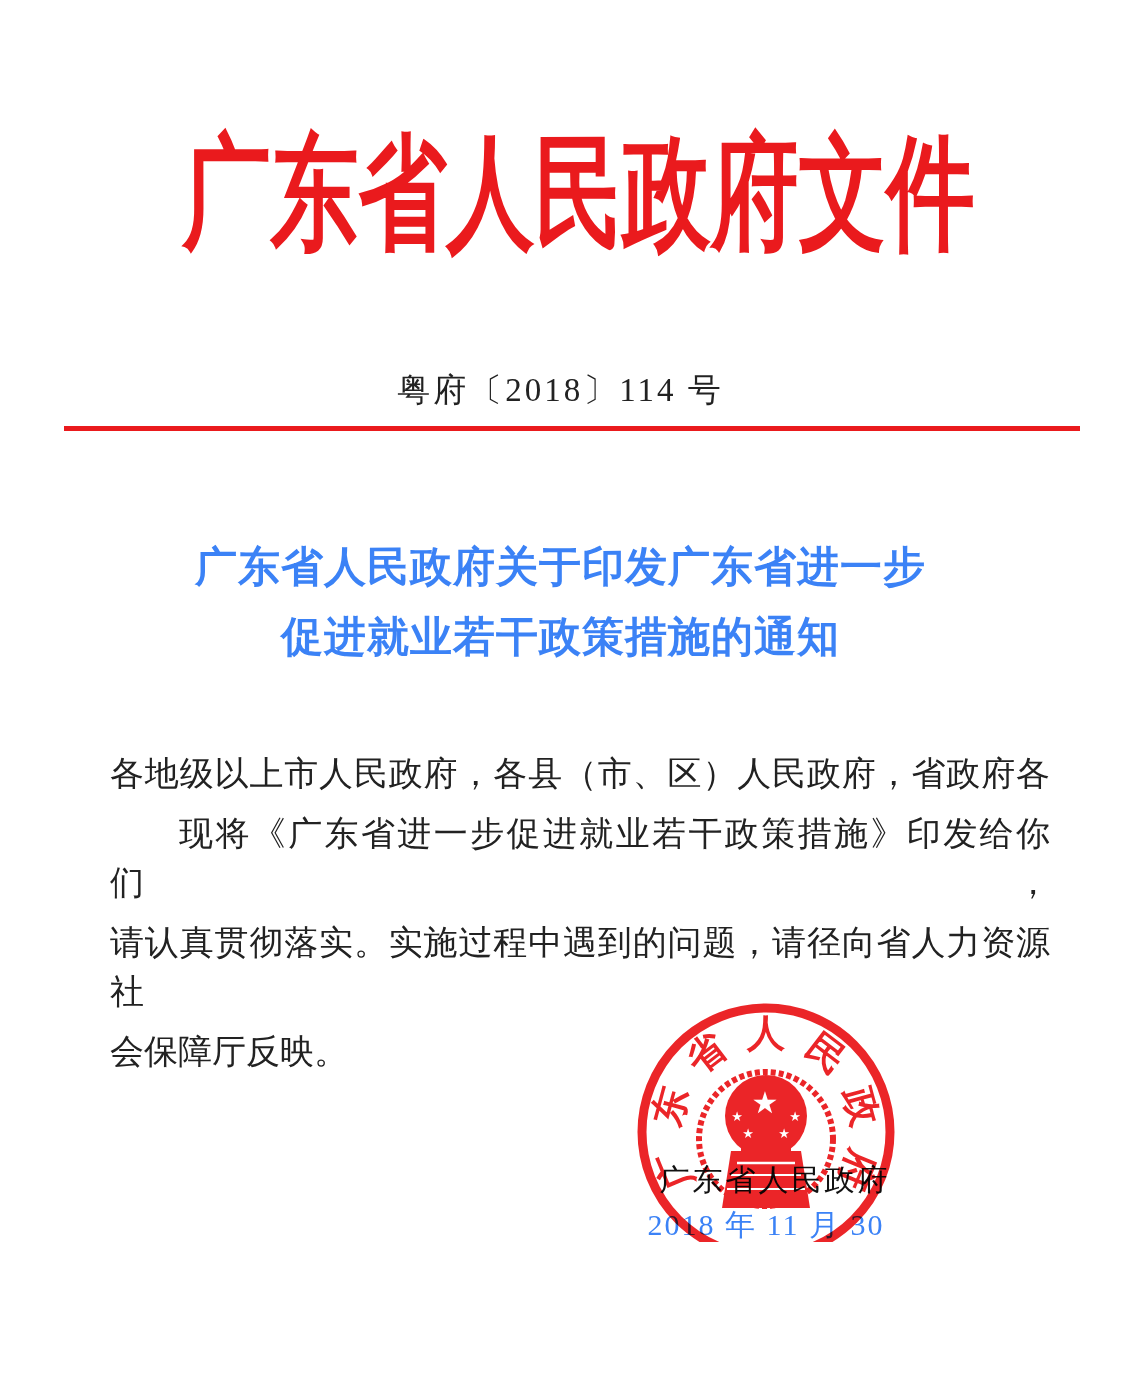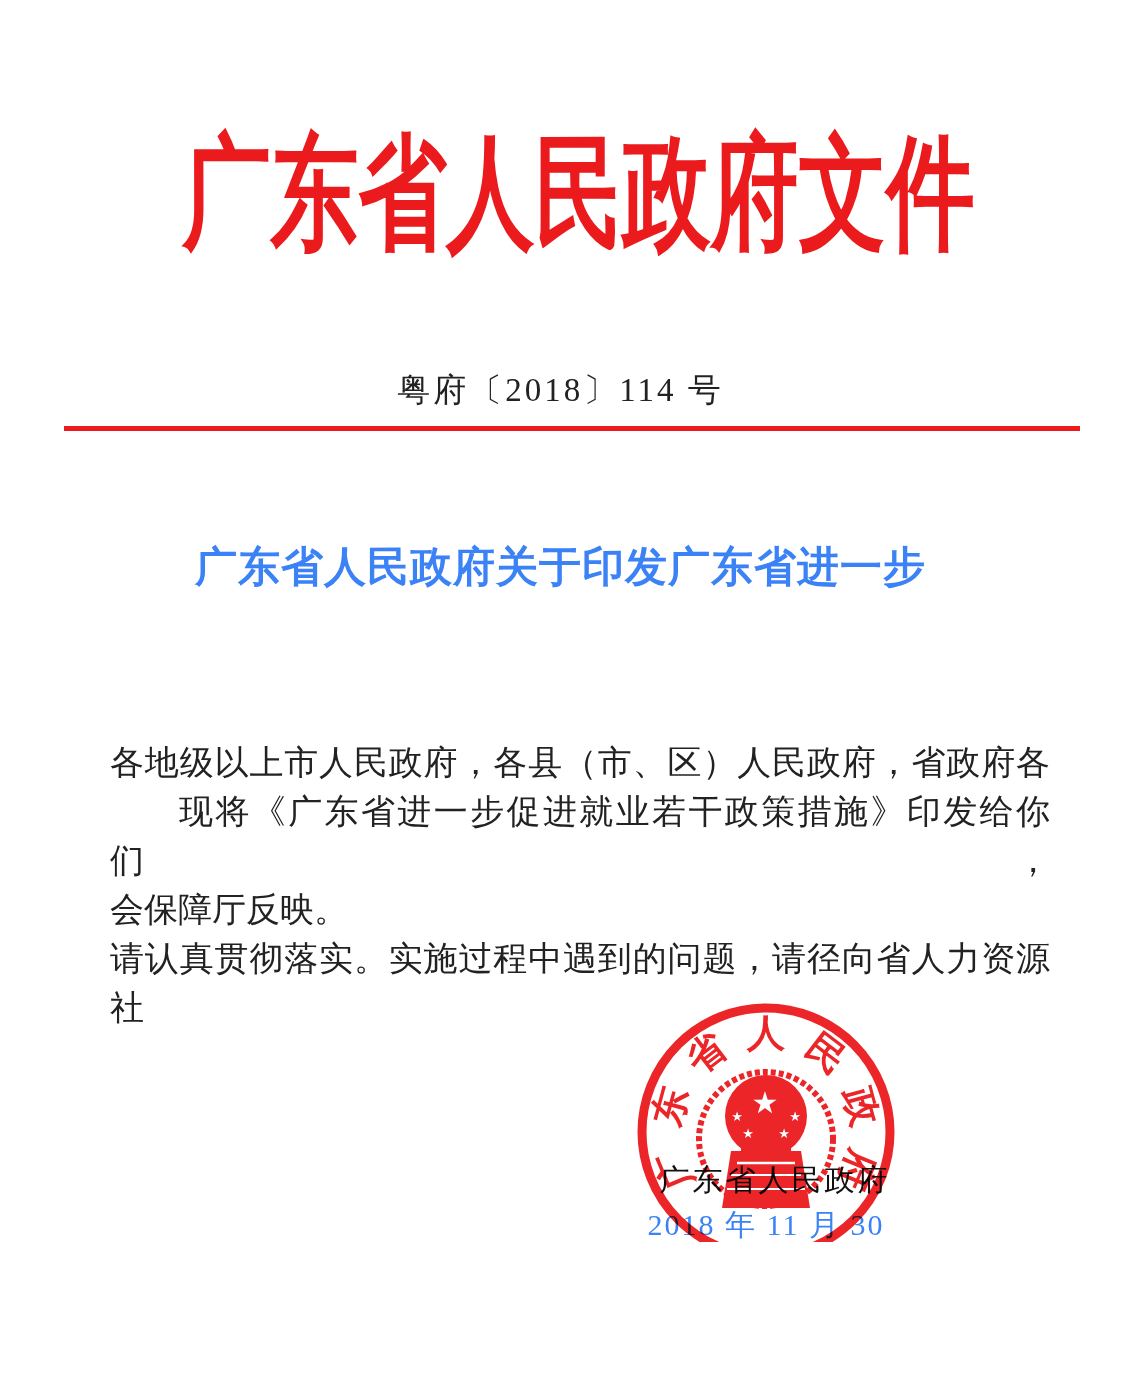--- a/index.html
+++ b/index.html
@@ -48,21 +48,21 @@
     color:#3b82f6;
   }
   .body-text {
     position:absolute;
     top:738px; left:110px;
     width:940px;
     font-size:34px;
     line-height:49px;
     color:#222;
   }
-  .body-text .line { width:100%; }
+  .body-text .line { width:100%;margin-top:11px; }
   .body-text .j { text-align:justify; text-align-last:justify; }
   .body-text .i { text-indent:69px; }
   .seal {
     position:absolute;
     left:631px; top:997px;
     width:270px; height:270px;
   }
   .seal svg { display:block; width:270px; height:270px; opacity:0.95; }
   .ring-char {
     font-size:38px;
@@ -102,27 +102,28 @@
 <div class="page">
 
   <div class="header-title">广东省人民政府文件</div>
 
   <div class="doc-number">粤府〔2018〕114 号</div>
 
   <div class="red-rule"></div>
 
   <div class="doc-title">
     <div>广东省人民政府关于印发广东省进一步</div>
+    <div>促进就业若干政策措施的通知</div>
   </div>
 
   <div class="body-text">
     <div class="line j">各地级以上市人民政府，各县（市、区）人民政府，省政府各</div>
     <div class="line j i">现将《广东省进一步促进就业若干政策措施》印发给你们，</div>
+    <div class="line j">请认真贯彻落实。实施过程中遇到的问题，请径向省人力资源社</div>
     <div class="line">会保障厅反映。</div>
-    <div class="line j">请认真贯彻落实。实施过程中遇到的问题，请径向省人力资源社</div>
   </div>
 
   <div class="seal">
     <svg viewBox="0 0 270 270" xmlns="http://www.w3.org/2000/svg">
 
       <circle cx="135" cy="135" r="124" fill="none" stroke="#ea1a1d" stroke-width="9"></circle>
 
       <g id="seal-ring-text">
           <text x="135" y="49" text-anchor="middle" class="ring-char" transform="rotate(-112.5 135 135)">广</text>
           <text x="135" y="49" text-anchor="middle" class="ring-char" transform="rotate(-75 135 135)">东</text>

